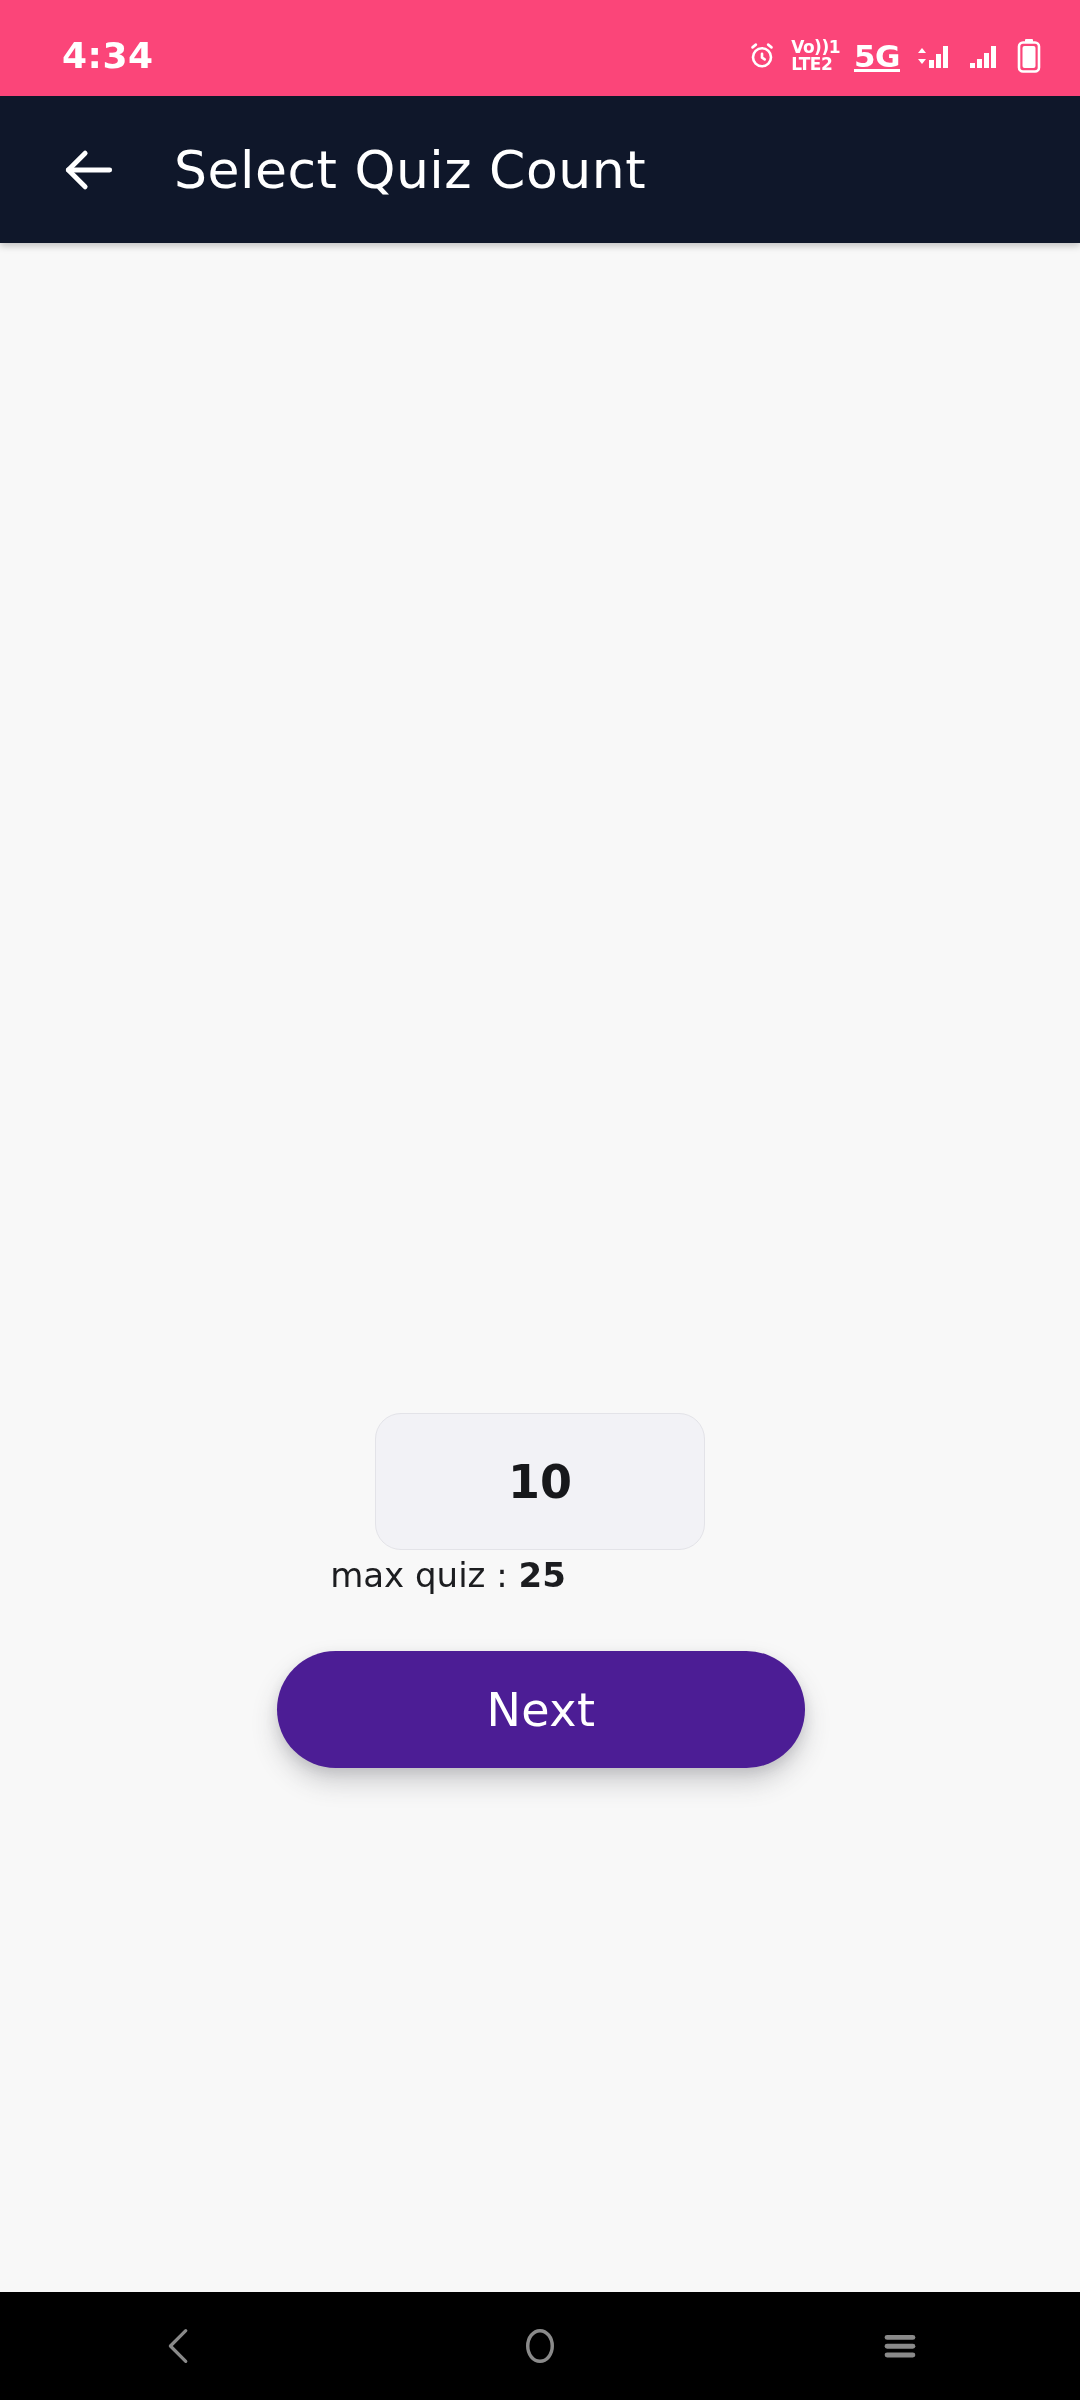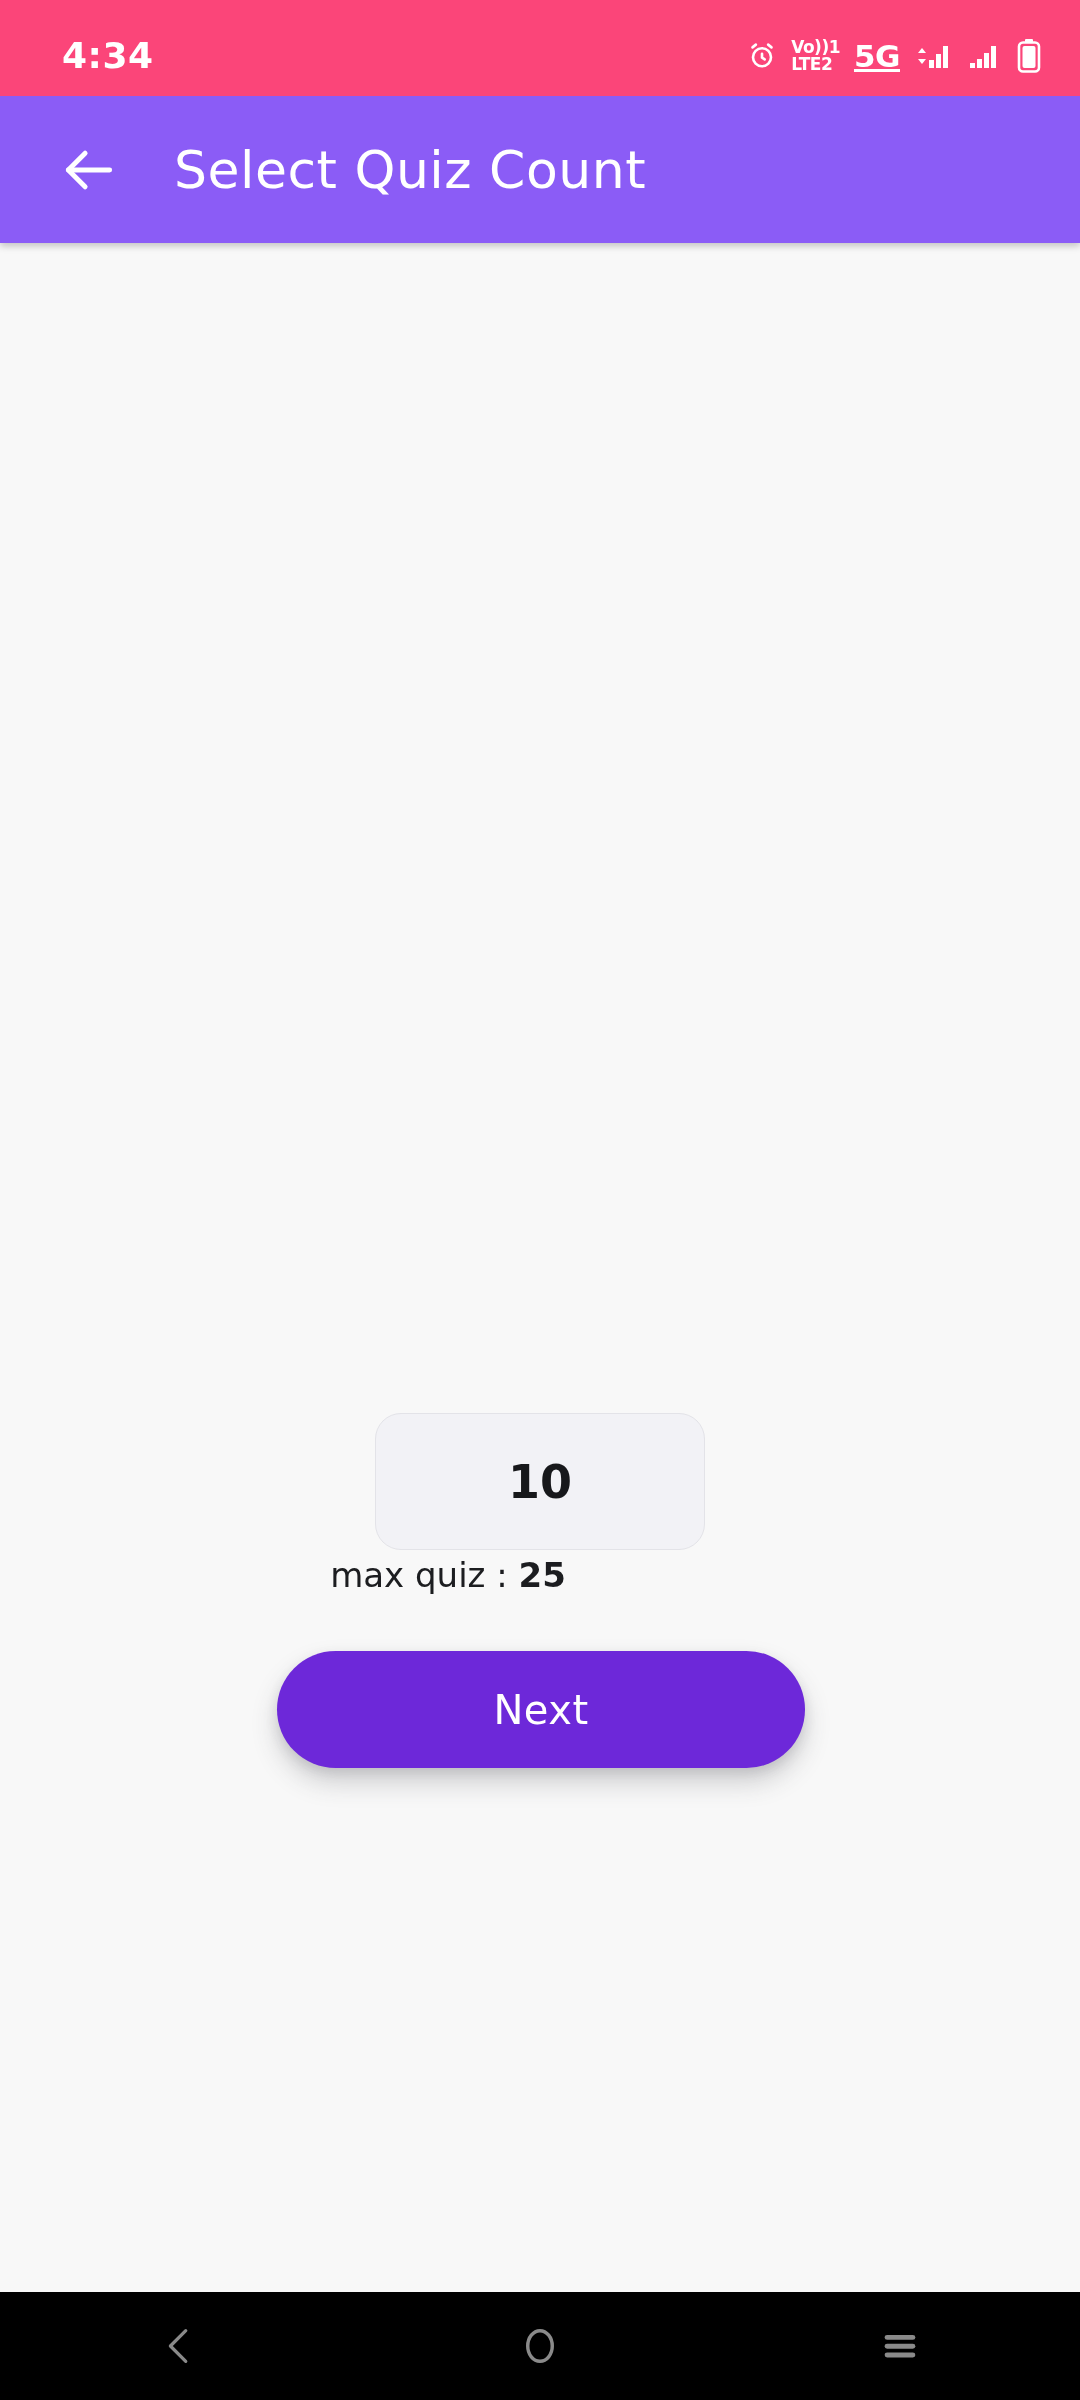--- a/index.html
+++ b/index.html
@@ -65,21 +65,21 @@
     letter-spacing:-0.5px;
     text-decoration:underline;
   }
 
   
   #app-bar {
     position:absolute;
     top:96px; left:0;
     width:1080px;
     height:147px;
-    background:#8b5cf6;
+    background:#0f172a;
     display:flex;
     align-items:center;
     padding-left:48px;
     box-shadow:0 3px 7px rgba(0,0,0,0.22);
     z-index:4;
   }
   #back-button {
     width:82px; height:82px;
     display:flex; align-items:center; justify-content:center;
     flex:0 0 auto;
@@ -146,26 +146,26 @@
   }
   #max-quiz-label { font-weight:normal; }
   #max-quiz-value { font-weight:bold; }
 
   #next-button {
     position:absolute;
     top:1408px;
     left:277px;
     width:528px;
     height:117px;
-    background:#6d28d9;
+    background:#4c1d95;
     border:none;
     border-radius:60px;
     color:#ffffff;
     font-family:"DejaVu Sans", sans-serif;
-    font-size:40px;
+    font-size:46px;
     letter-spacing:0.5px;
     display:flex;
     align-items:center;
     justify-content:center;
     box-shadow:0 14px 26px rgba(60,60,70,0.22),
                0 5px 12px rgba(60,60,70,0.12);
     cursor:pointer;
   }
 
   

